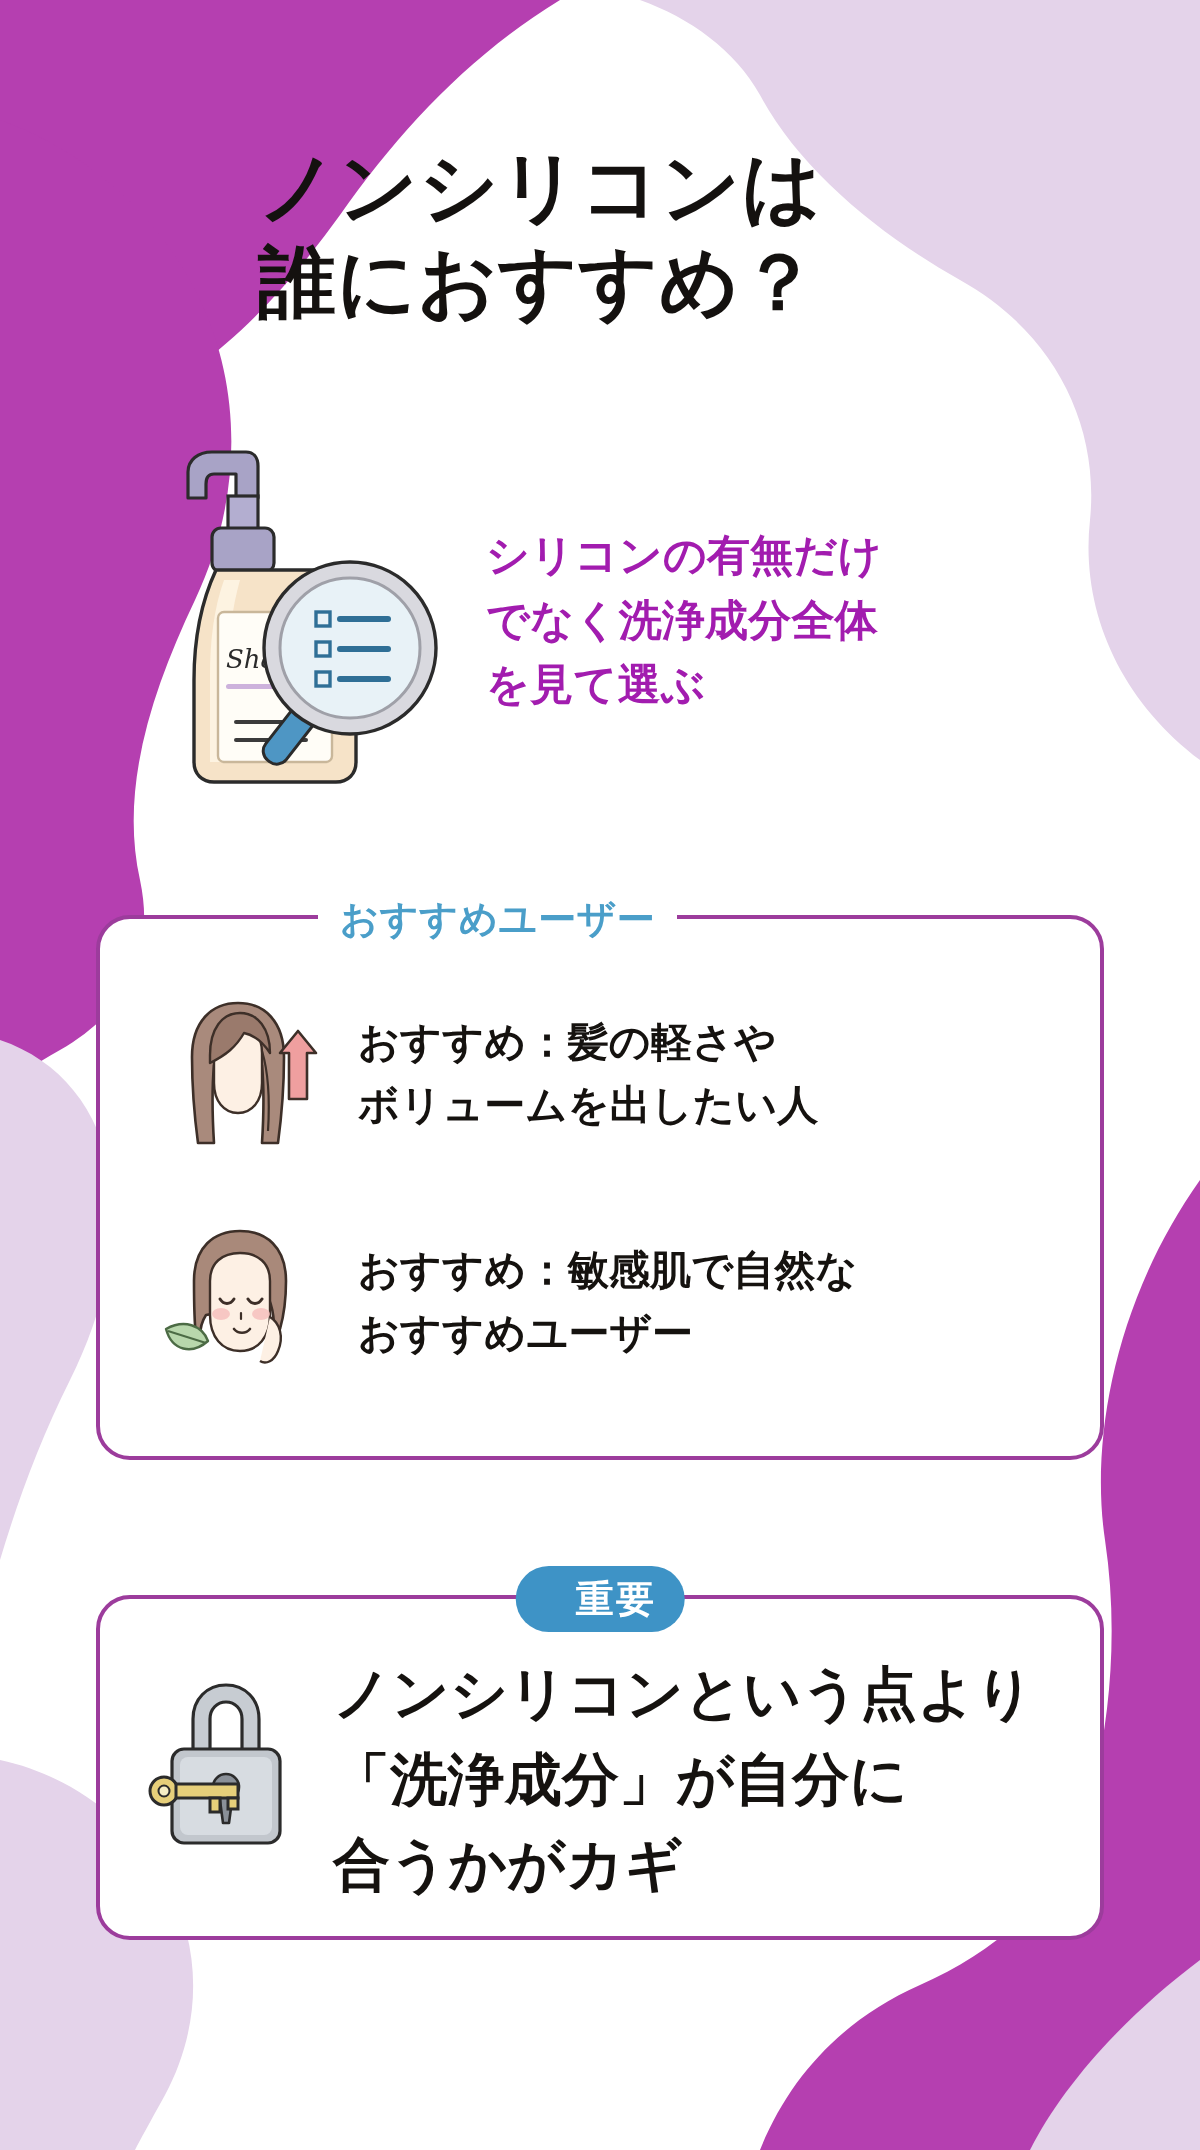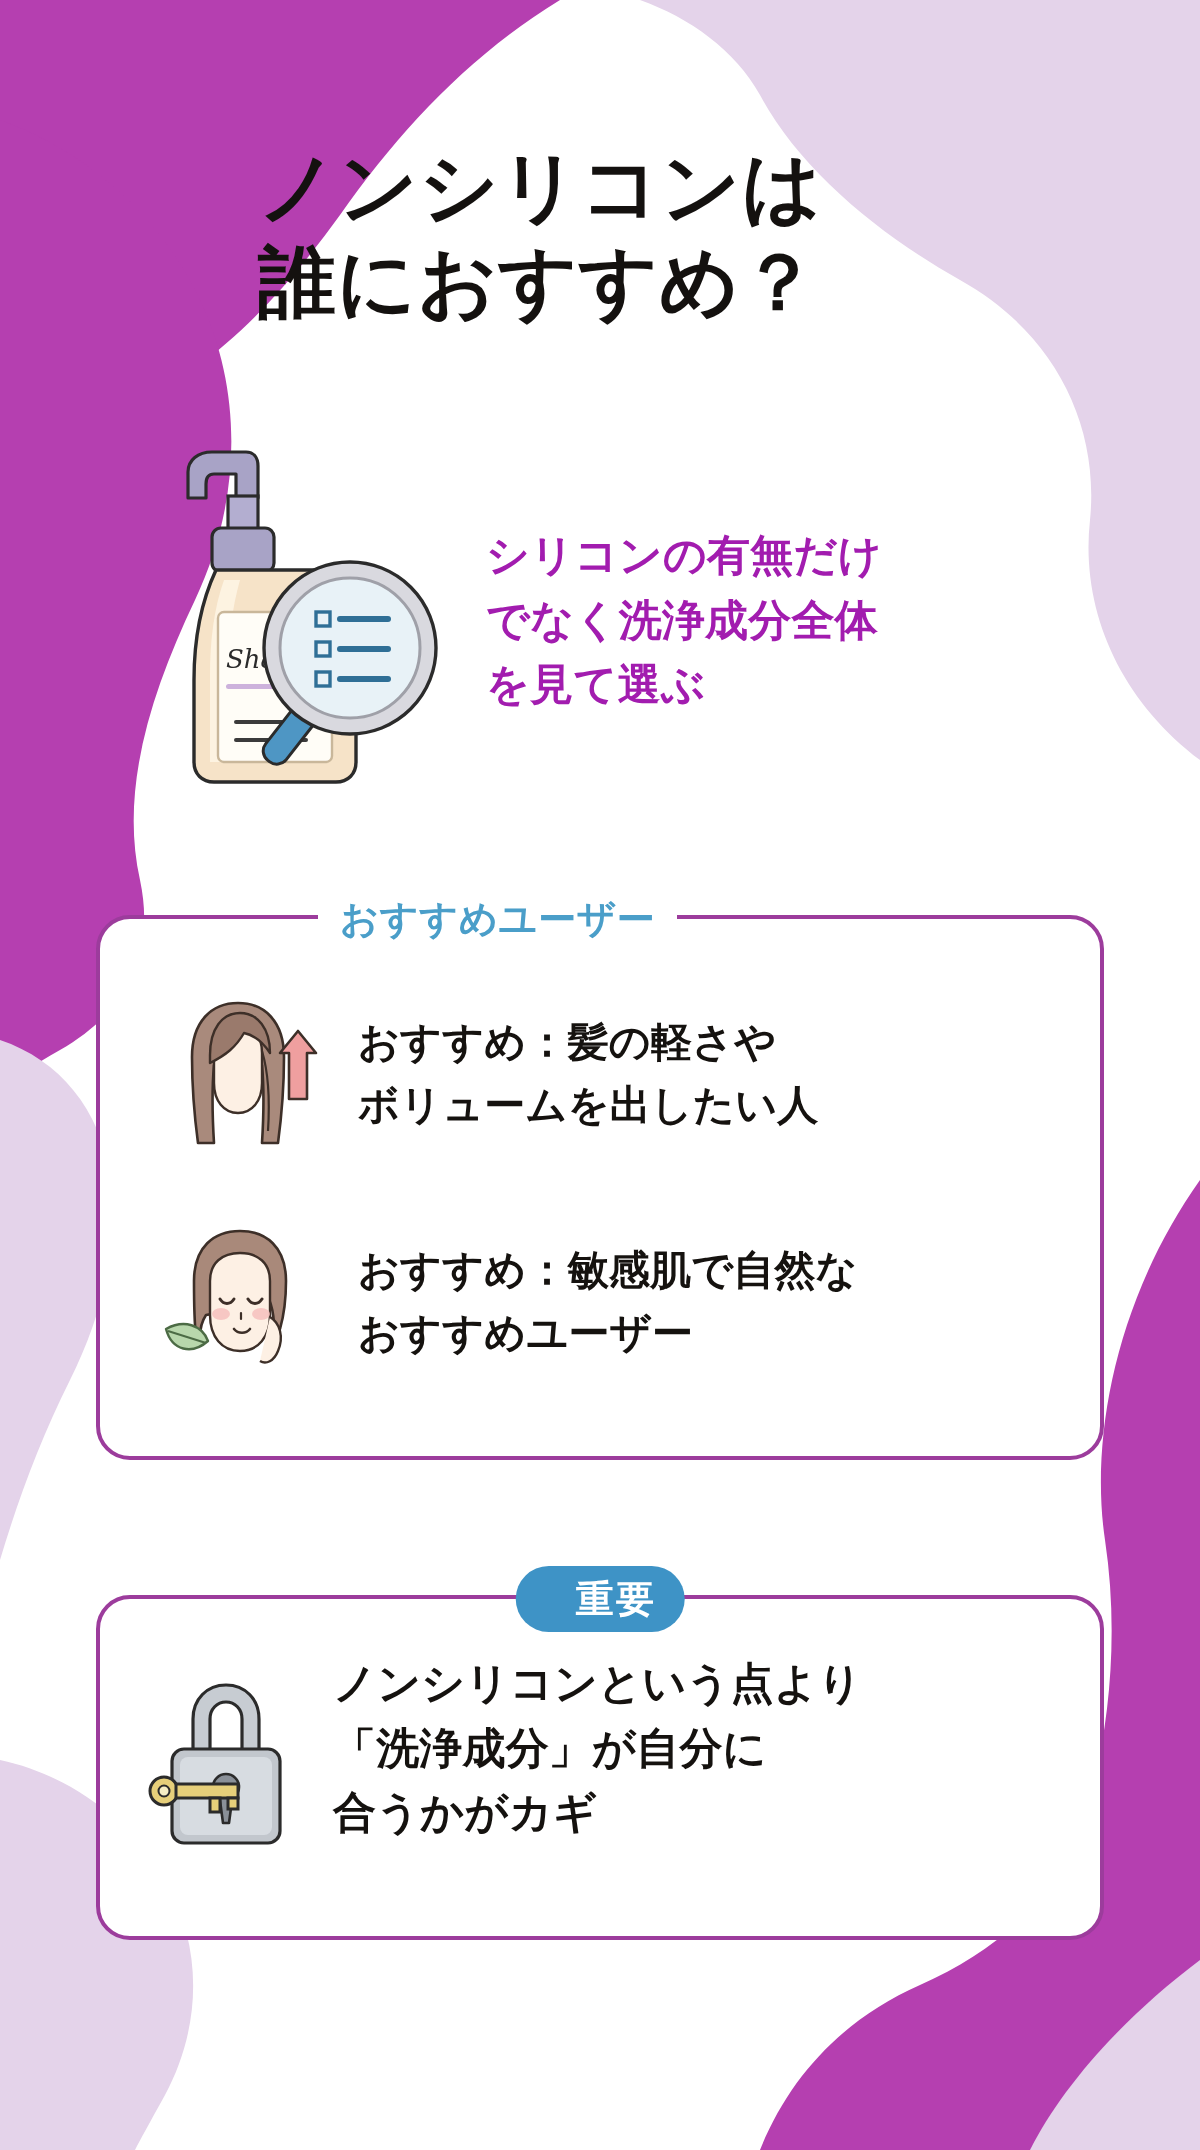--- a/index.html
+++ b/index.html
@@ -151,21 +151,21 @@
     position: absolute;
     left: 48px;
     top: 52px;
     display: flex;
     align-items: flex-start;
     gap: 30px;
   }
   .lock-art { flex: 0 0 auto; width: 155px; height: 185px; padding-top: 18px; }
   .lock-art svg { display: block; }
   .important-text {
-    font-size: 43px;
+    font-size: 57px;
     font-weight: 800;
     line-height: 1.50;
     color: #15120f;
     letter-spacing: 0.004em;
     white-space: nowrap;
   }
 </style>
 </head>
 <body>
 

